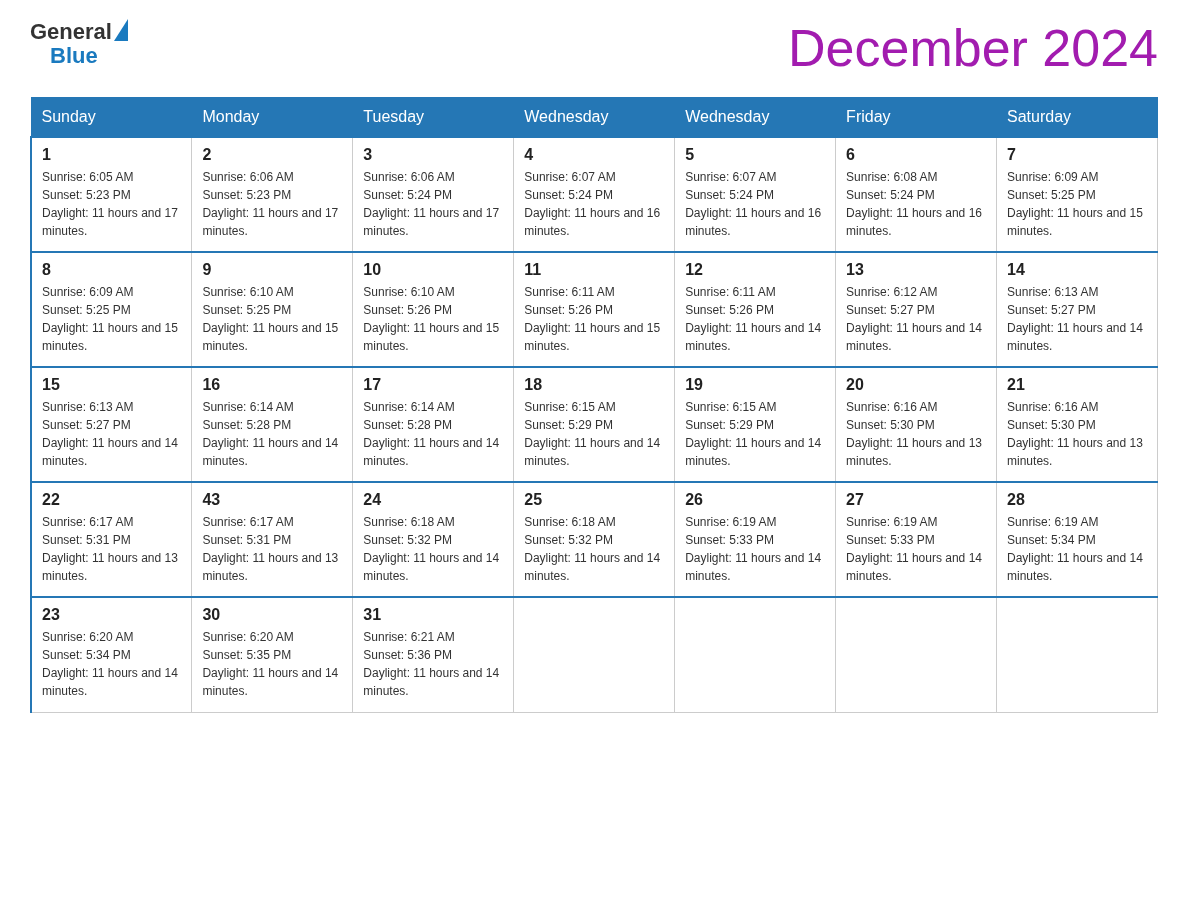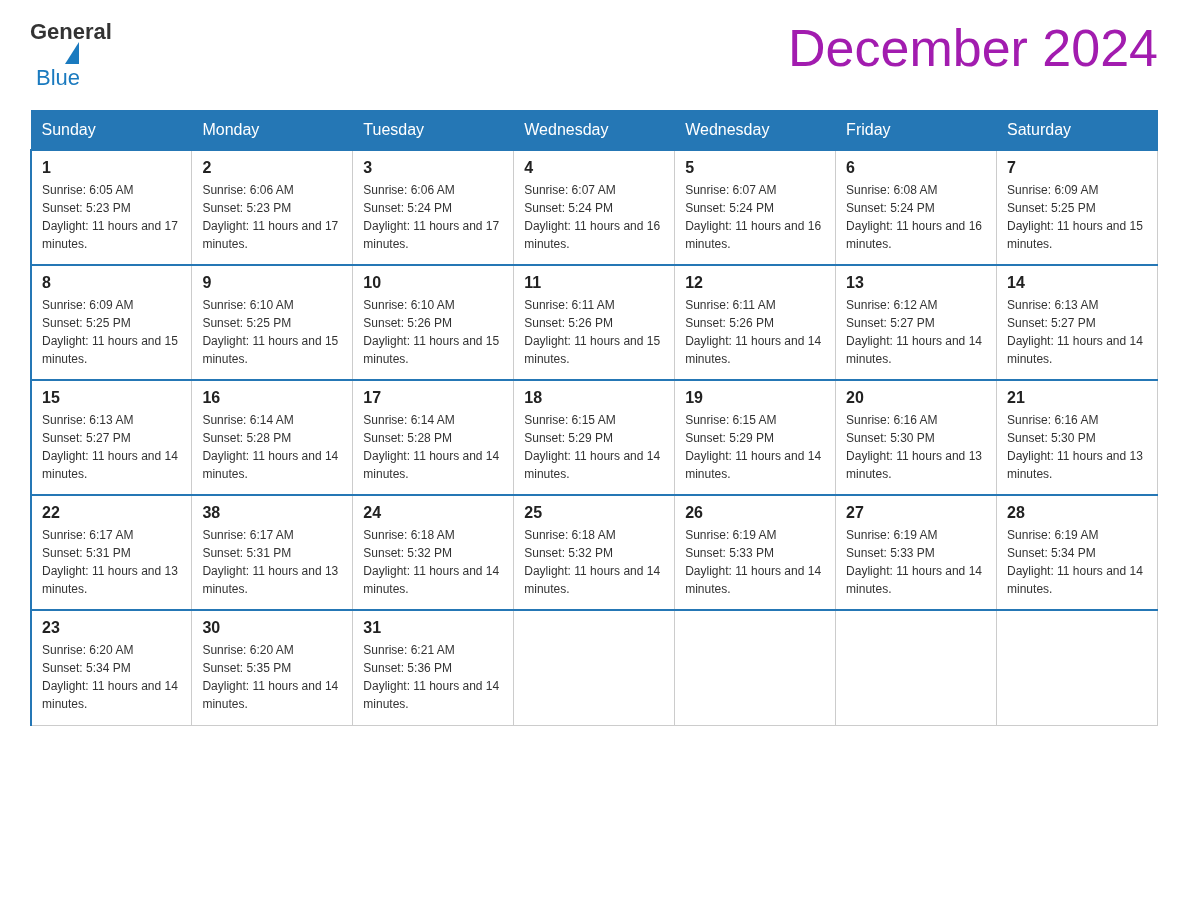--- a/index.html
+++ b/index.html
@@ -36,27 +36,26 @@
       top: -2px;
     }
     .logo-container {
       display: flex;
       flex-direction: column;
       line-height: 1.1;
     }
     .logo-line1 {
       display: flex;
       align-items: center;
-      flex-direction: column;
     }
     .logo-line2 {
       color: #1a7abf;
       font-size: 22px;
-      font-weight: normal;
-      margin-left: 6px;
+      font-weight: bold;
+      margin-left: 20px;
     }
     .title-area {
       text-align: right;
     }
     .month-title {
       font-size: 52px;
       font-weight: normal;
       color: #a21caf;
       line-height: 1.1;
     }
@@ -324,21 +323,21 @@
       <tr>
         <td>
         <span class="day-number">22</span>
         <div class="day-info">
           Sunrise: 6:17 AM<br>
           Sunset: 5:31 PM<br>
           Daylight: 11 hours and 13 minutes.
         </div>
       </td>
         <td>
-        <span class="day-number">38</span>
+        <span class="day-number">43</span>
         <div class="day-info">
           Sunrise: 6:17 AM<br>
           Sunset: 5:31 PM<br>
           Daylight: 11 hours and 13 minutes.
         </div>
       </td>
         <td>
         <span class="day-number">24</span>
         <div class="day-info">
           Sunrise: 6:18 AM<br>

